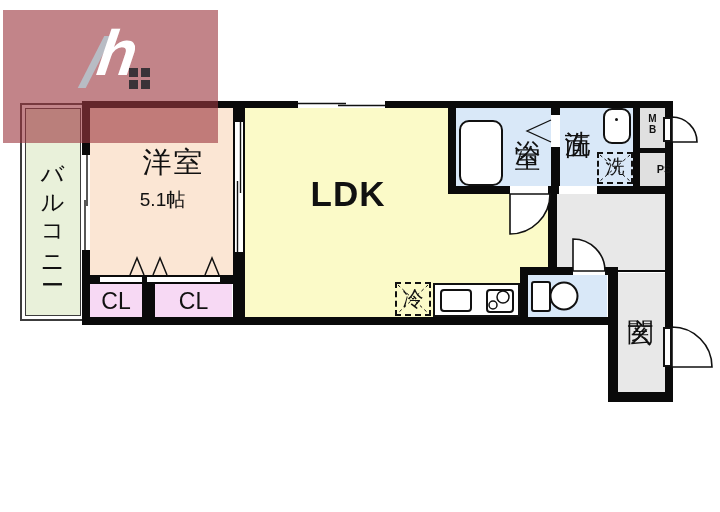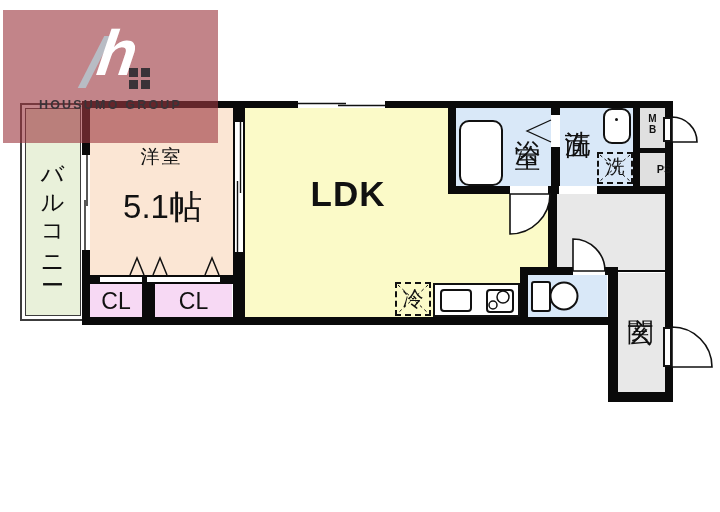--- a/index.html
+++ b/index.html
@@ -107,22 +107,22 @@
       <circle cx="493" cy="305" r="4"></circle>
     </g>
     <ellipse cx="564" cy="296" rx="13.5" ry="13.5" fill="#ffffff" stroke="#111" stroke-width="2"></ellipse>
     <g stroke="#111" stroke-width="1" stroke-dasharray="3,3">
       <path d="M398,285 L428,313 M428,285 L398,313"></path>
       <path d="M600,155 L630,181 M630,155 L600,181"></path>
     </g>
   </svg>
 
   <div class="lbl vert" style="left:41px;top:148px;font-size:23px;letter-spacing:5px;">バルコニー</div>
-  <div class="lbl ctr" style="left:90px;top:147px;width:143px;font-size:19px;letter-spacing:2px;">洋室</div>
-  <div class="lbl ctr" style="left:90px;top:190px;width:145px;font-size:33px;">5.1帖</div>
+  <div class="lbl ctr" style="left:90px;top:147px;width:143px;font-size:29px;letter-spacing:2px;padding-left:12px;">洋室</div>
+  <div class="lbl ctr" style="left:90px;top:190px;width:145px;font-size:19px;">5.1帖</div>
   <div class="lbl ctr" style="left:248px;top:176px;width:200px;font-size:35px;font-weight:600;letter-spacing:1px;">LDK</div>
   <div class="lbl vert" style="left:515px;top:119px;font-size:26px;letter-spacing:4px;">浴室</div>
   <div class="lbl vert" style="left:565px;top:110px;font-size:26px;letter-spacing:4px;">洗面</div>
   <div class="lbl vert" style="left:628px;top:297px;font-size:26px;letter-spacing:3px;">玄関</div>
   <div class="lbl ctr" style="left:90px;top:289px;width:52px;font-size:23px;">CL</div>
   <div class="lbl ctr" style="left:155px;top:289px;width:77px;font-size:23px;">CL</div>
   <div class="lbl ctr" style="left:640px;top:113px;width:25px;font-size:10px;line-height:11px;font-weight:600;">
     <span>M</span><br>
     <span>B</span>
   </div>
@@ -130,16 +130,15 @@
   <div class="lbl ctr" style="left:395px;top:288px;width:36px;font-size:21px;">冷</div>
   <div class="lbl ctr" style="left:597px;top:157px;width:36px;font-size:19px;">洗</div>
 
   <div id="logo">
     <div class="bar"></div>
     <div class="hch">h</div>
     <div class="sq" style="left:126px;top:58px;"></div>
     <div class="sq" style="left:138px;top:58px;"></div>
     <div class="sq" style="left:126px;top:70px;"></div>
     <div class="sq" style="left:138px;top:70px;"></div>
-    <div class="brand">HOUSUMO GROUP</div>
   </div>
 
 </div>
 
 </body></html>

